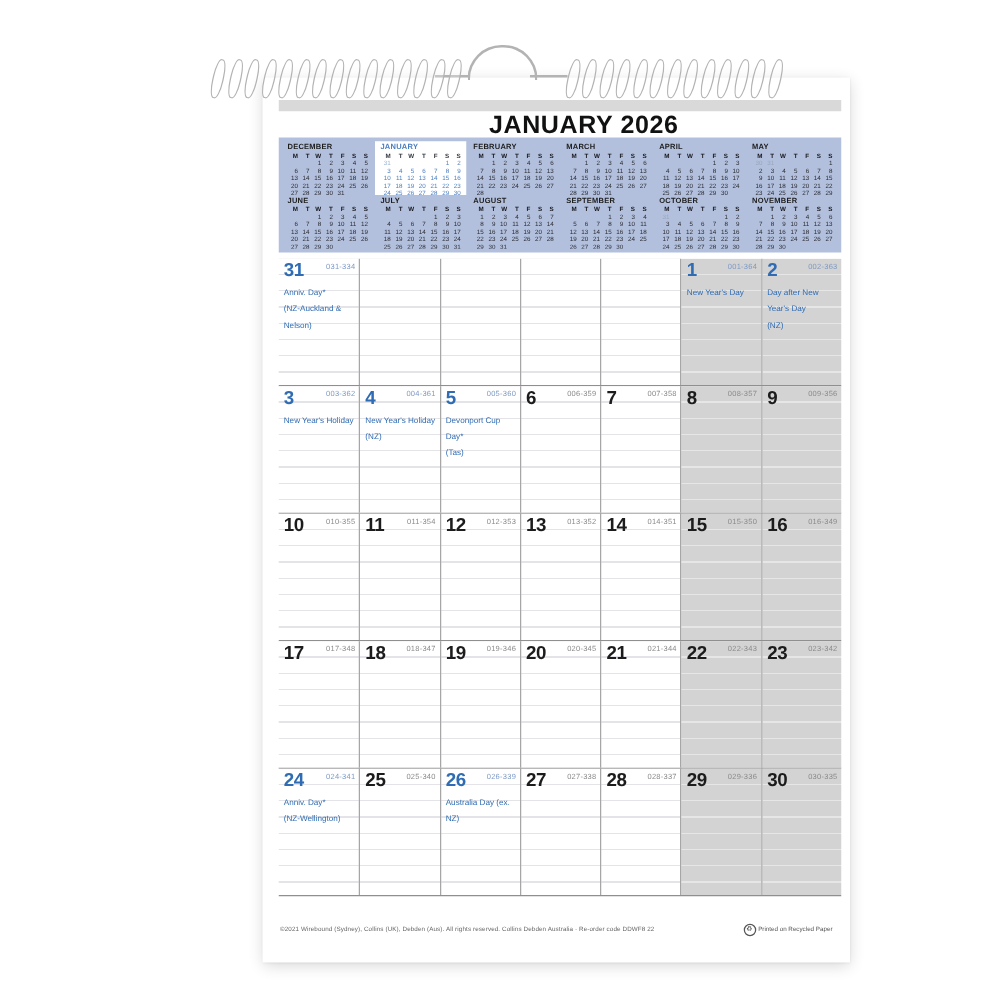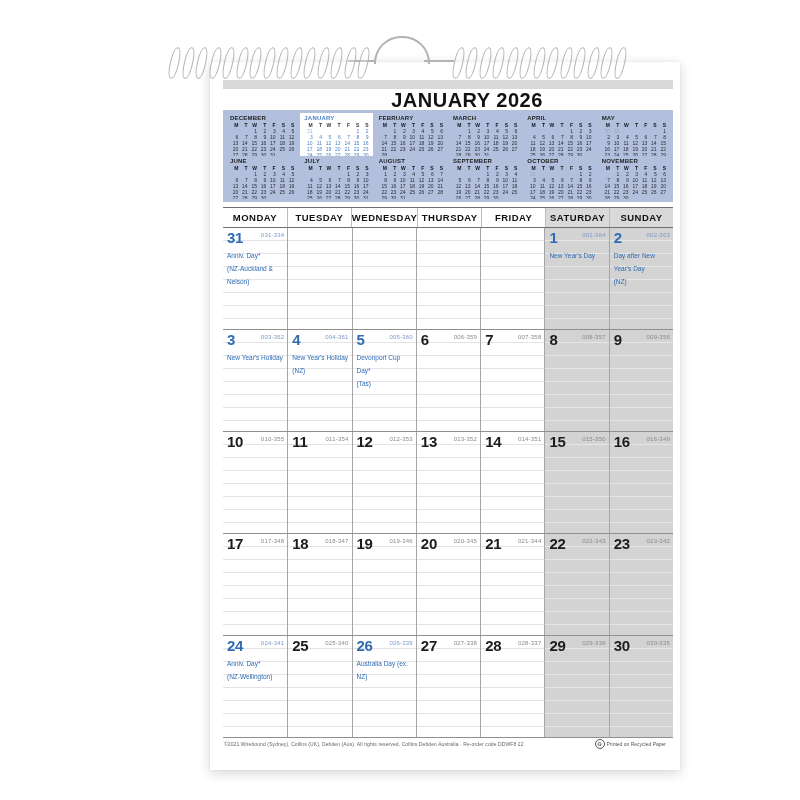--- a/index.html
+++ b/index.html
@@ -632,29 +632,20 @@
             <span>30</span>
             <span></span>
             <span></span>
             <span></span>
             <span></span>
           </div>
         </div>
       </div>
 
     <div class="maingrid">
-      <div class="hrow">
-          <div class="dh">MONDAY</div>
-          <div class="dh">TUESDAY</div>
-          <div class="dh">WEDNESDAY</div>
-          <div class="dh">THURSDAY</div>
-          <div class="dh">FRIDAY</div>
-          <div class="dh wkend">SATURDAY</div>
-          <div class="dh wkend">SUNDAY</div>
-        </div>
       <div id="weekrows">
           <div class="wrow">
             <div class="cell">
               <span class="date blue">31</span>
               <span class="julian blue">031-334</span>
               <div class="holiday">
                 <div>Anniv. Day*</div>
                 <div>(NZ-Auckland &amp; Nelson)</div>
               </div>
             </div>

